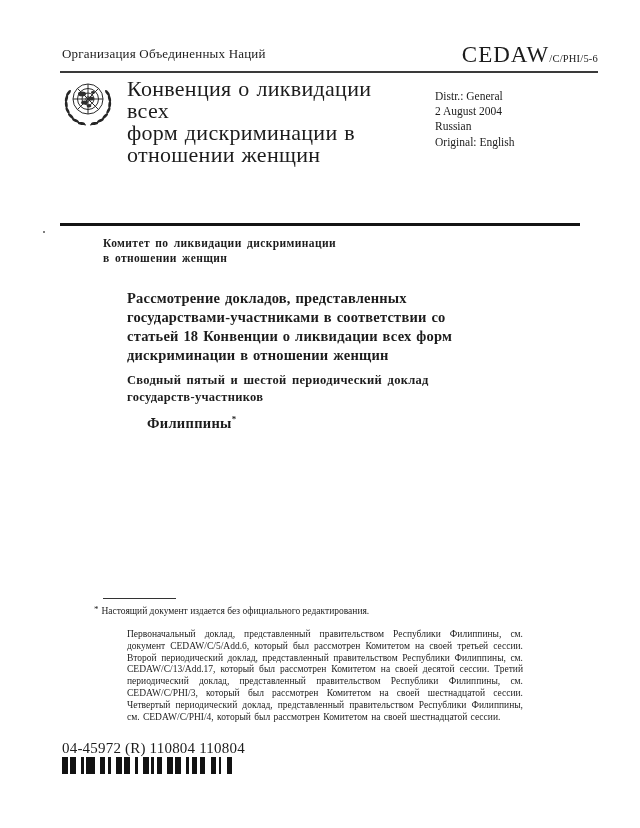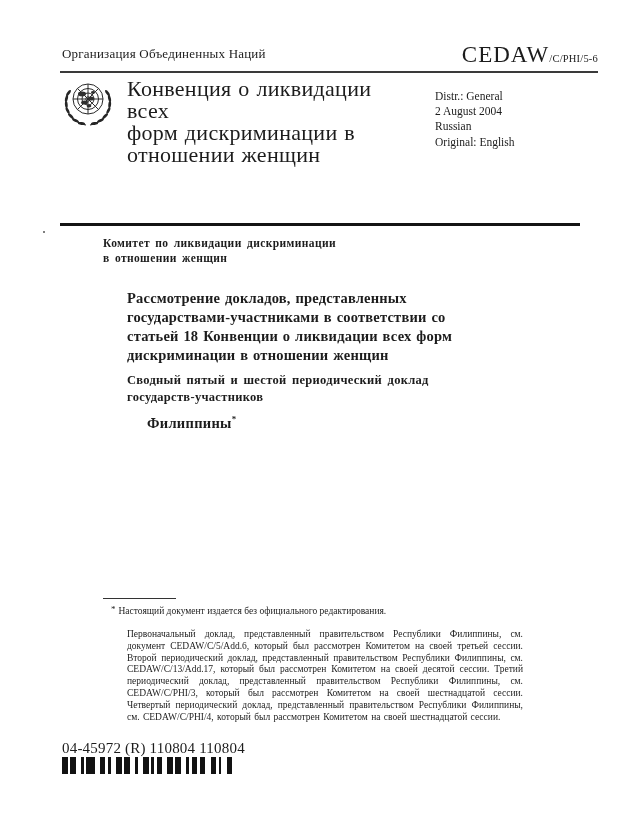--- a/index.html
+++ b/index.html
@@ -34,21 +34,21 @@
     left:127px;top:289px;
     font-size:14.5px;font-weight:bold;line-height:19px;letter-spacing:.2px;word-spacing:1px;
   }
   .report-subtitle{
     left:127px;top:372px;
     font-size:12.5px;font-weight:bold;line-height:16.5px;letter-spacing:.3px;word-spacing:2px;
   }
   .state-party{left:127px;top:414px;font-size:14.5px;font-weight:bold;letter-spacing:.3px;margin-left:20px;}
   .state-party sup{font-size:9px;vertical-align:super;}
   .fn-rule{left:103px;top:598px;width:73px;height:1px;background:#333;}
-  .footnote-1{left:111px;top:604px;width:410px;font-size:9.5px;line-height:11.7px;}
+  .footnote-1{left:94px;top:604px;width:410px;font-size:9.5px;line-height:11.7px;}
   .footnote-1 .fn-marker{font-size:9px;vertical-align:2px;margin-right:3px;}
   .footnote-2{
     left:127px;top:629px;width:396px;
     font-size:9.5px;line-height:11.8px;text-align:justify;
     word-spacing:1px;
   }
   .footer-id{left:62px;top:740px;font-size:15px;letter-spacing:.2px;}
   .barcode{left:62px;top:757px;width:170px;height:17px;position:absolute;}
   .barcode span{position:absolute;top:0;bottom:0;width:2.9px;background:#121212;}
 </style>

